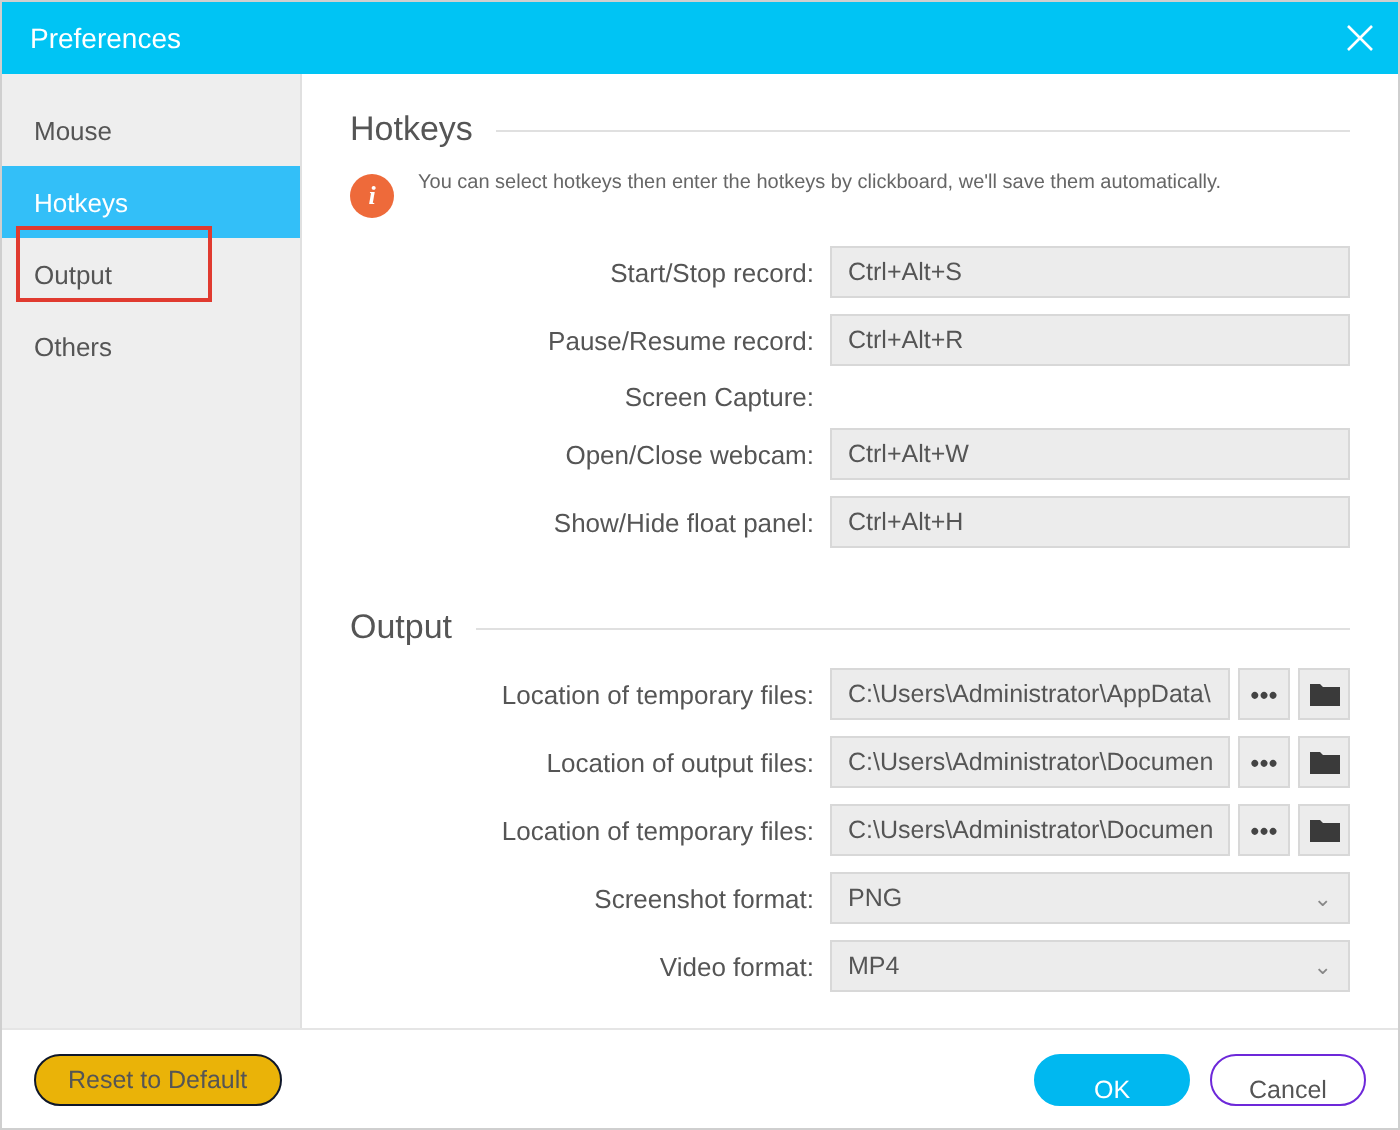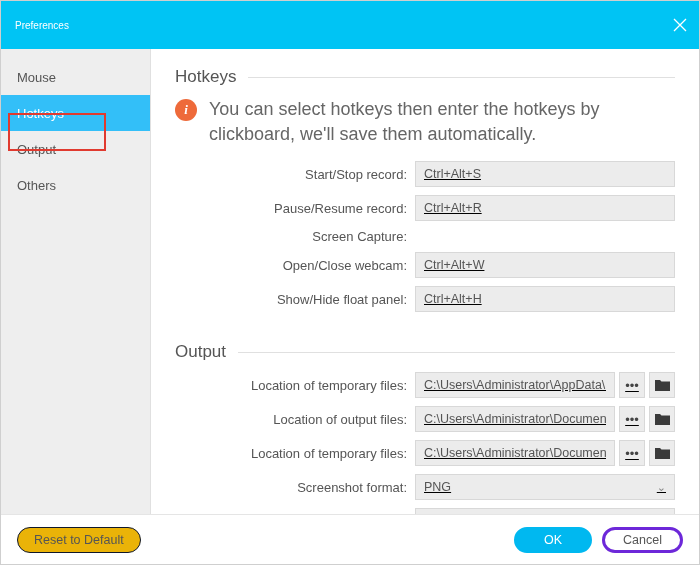--- a/index.html
+++ b/index.html
@@ -7,24 +7,24 @@
   .window {
     width: 700px; height: 565px;
     border: 1px solid #cfcfcf;
     display: flex; flex-direction: column;
     background: #fff;
     position: relative;
   }
   .titlebar {
     background: #00c4f4;
     color: #fff;
-    height: 48px;
+    height: 36px;
     display: flex; align-items: center;
     padding: 0 14px;
-    font-size: 10px;
+    font-size: 14px;
     position: relative;
   }
   .titlebar .close {
     position: absolute; right: 10px; top: 50%;
     transform: translateY(-50%);
     width: 18px; height: 18px;
     cursor: pointer;
   }
   .titlebar .close svg { display:block; }
 
@@ -75,35 +75,35 @@
     margin-bottom: 14px;
   }
   .info-badge {
     width:22px; height:22px; border-radius:50%;
     background:#ee6a3a; color:#fff;
     display:flex; align-items:center; justify-content:center;
     font-family: Georgia, serif; font-style: italic; font-weight:bold;
     font-size:13px; flex-shrink:0;
     margin-top:2px;
   }
-  .info-text { font-size:18px; color:#666; line-height:1.4; }
+  .info-text { font-size:10px; color:#666; line-height:1.4; }
 
   .form-row {
     display:flex; align-items:center;
     margin-bottom: 8px;
   }
   .form-label {
     width: 240px;
     text-align: right;
     font-size: 13px;
     color: #555;
     padding-right: 8px;
   }
   .form-input {
-    flex:1; display:flex; align-items:flex-start; gap:4px;text-decoration:underline;
+    flex:1; display:flex; align-items:flex-start; gap:4px;
   }
   .text-field {
     flex:1;
     height: 26px;
     background: #ececec;
     border: 1px solid #d8d8d8;
     font-size: 12.5px;
     color: #555;
     padding: 0 8px;
     outline:none;
@@ -133,24 +133,24 @@
     border-top: 1px solid #e5e5e5;
     display:flex; align-items:center;
     padding: 0 16px;
     gap: 10px;
   }
   .footer .spacer { flex:1; }
   .pill-btn {
     height: 26px; min-width: 78px;
     border-radius: 13px;
     font-size: 12.5px;
-    display:flex; align-items:center; justify-content:center;
+    display:flex; align-items:flex-end; justify-content:center;
     padding: 0 18px;
     cursor:pointer;
-    border: 3px solid #6d28d9;
+    border: 1px solid #6d28d9;
     background:#fff; color:#555;
   }
   .pill-btn.primary {
     background:#00b8f0; color:#fff; border-color:#00b8f0;
   }
   .reset-btn {
     height: 26px; border-radius: 13px;
     border:1px solid #0f172a; background:#eab308;
     font-size:12.5px; color:#555;
     padding: 0 16px; cursor:pointer;

